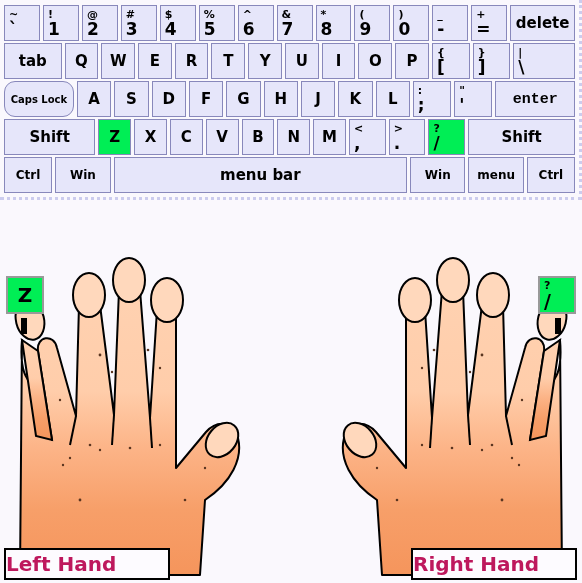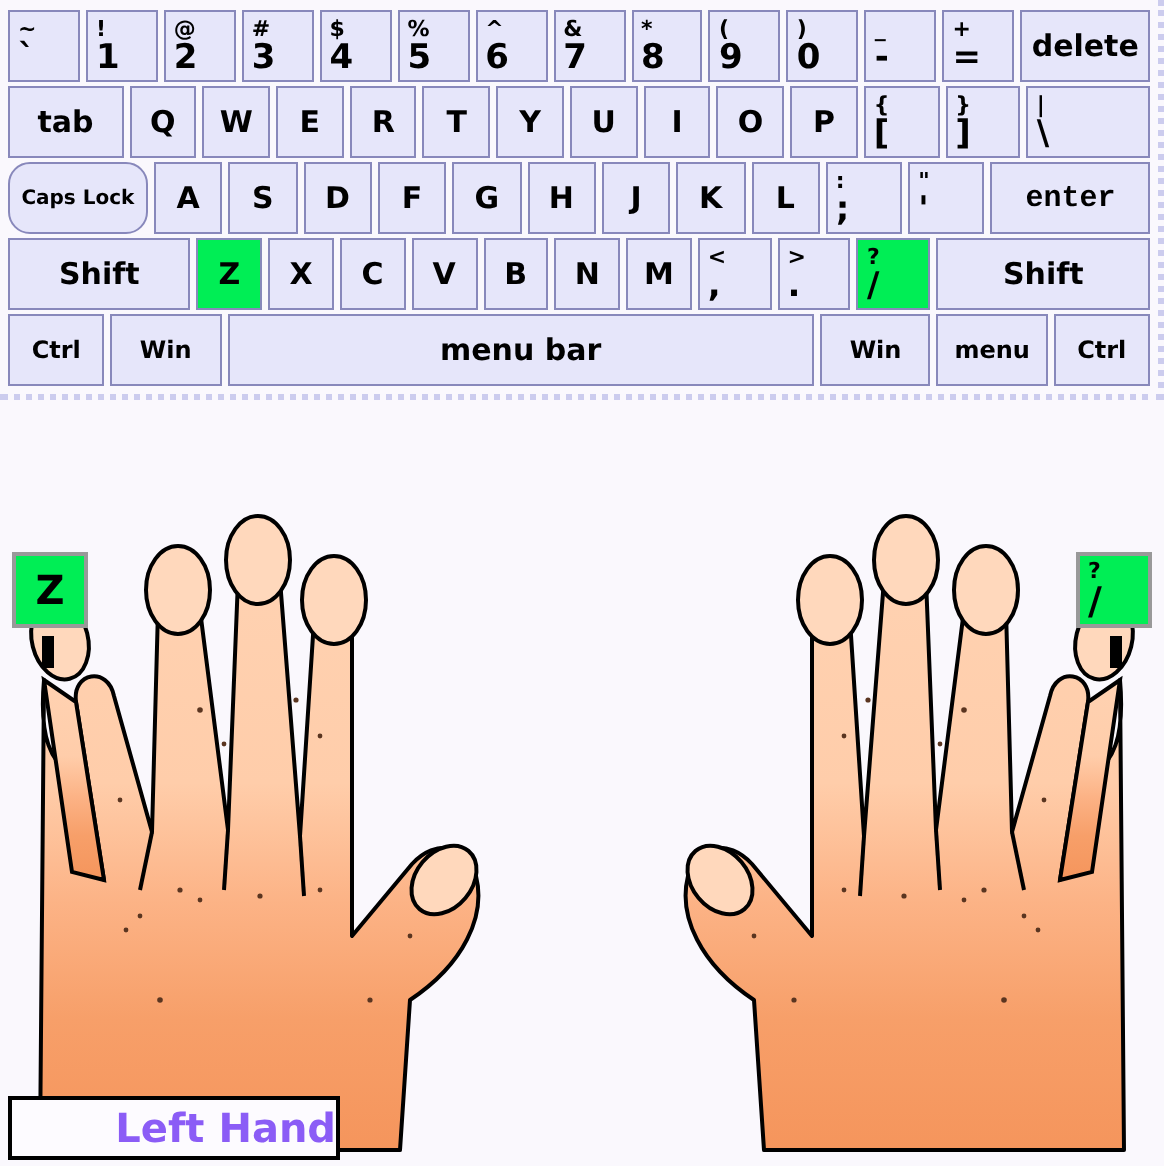--- a/index.html
+++ b/index.html
@@ -140,24 +140,24 @@
   }
 
   .hand-label {
     position: absolute;
     height: 32px;
     background: #fdfbff;
     border: 2px solid #000;
     box-sizing: border-box;
     display: flex;
     align-items: center;
-    justify-content: flex-end;
+    justify-content: flex-start;
     font-size: 20px;
     font-weight: bold;
-    color: #8b5cf6;
+    color: #be185d;
     z-index: 5;
   }
   #left-hand-label { left: 4px; top: 348px; width: 166px; }
   #right-hand-label { left: 120px; top: 348px; width: 166px; }
 </style>
 </head>
 <body>
 
 <div id="keyboard-panel">
     <div class="kbd-row">
@@ -510,15 +510,18 @@
         </g>
       </g>
     </svg>
 
     <div class="hint-stem" style="left: 264px; top: 118px;"></div>
     <div class="hint-key" id="right-hint-key" style="left: 247px; top: 76px;">
       <span class="top">?</span>
       <span class="bot">/</span>
     </div>
 
+    <div class="hand-label" id="right-hand-label">
+      <span>Right Hand</span>
+    </div>
   </div>
 
 </div>
 
 </body></html>

